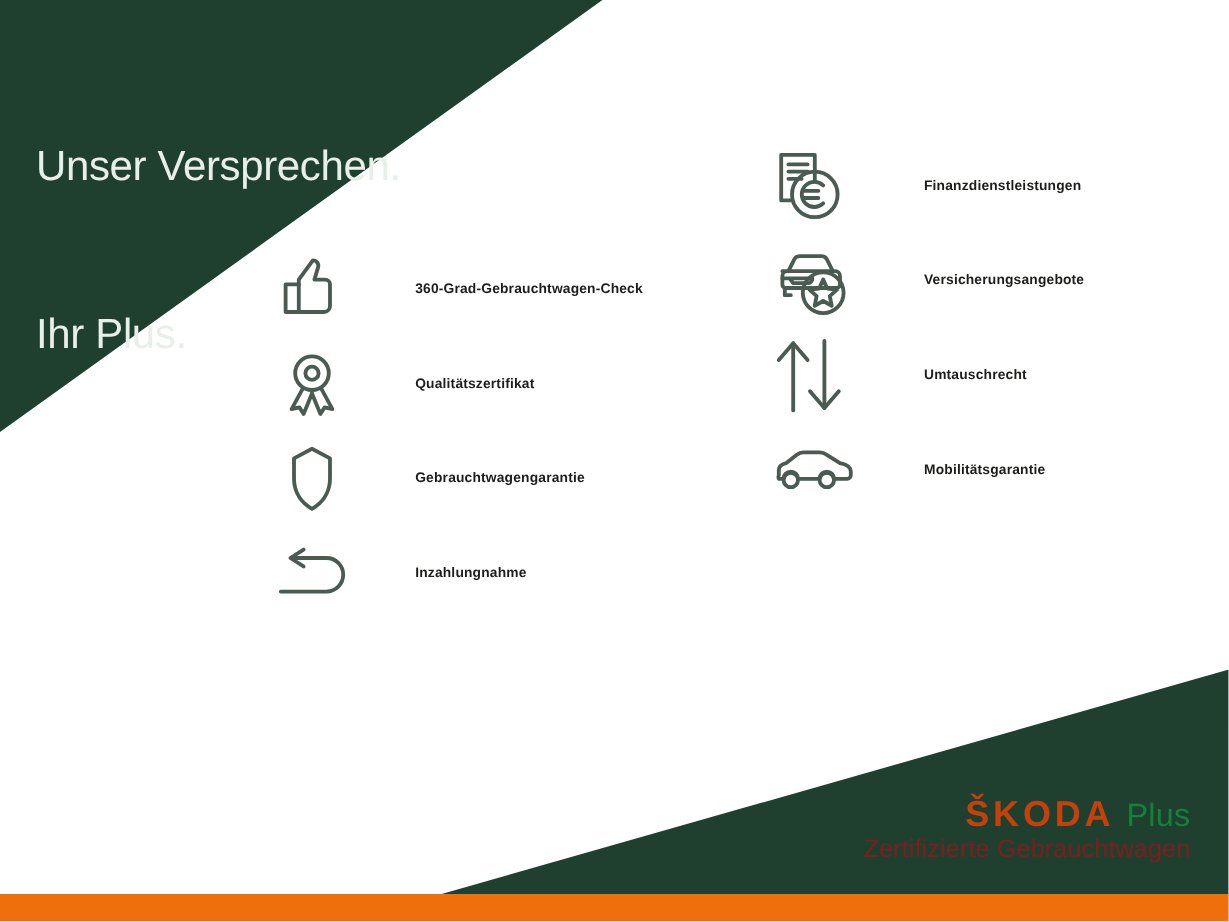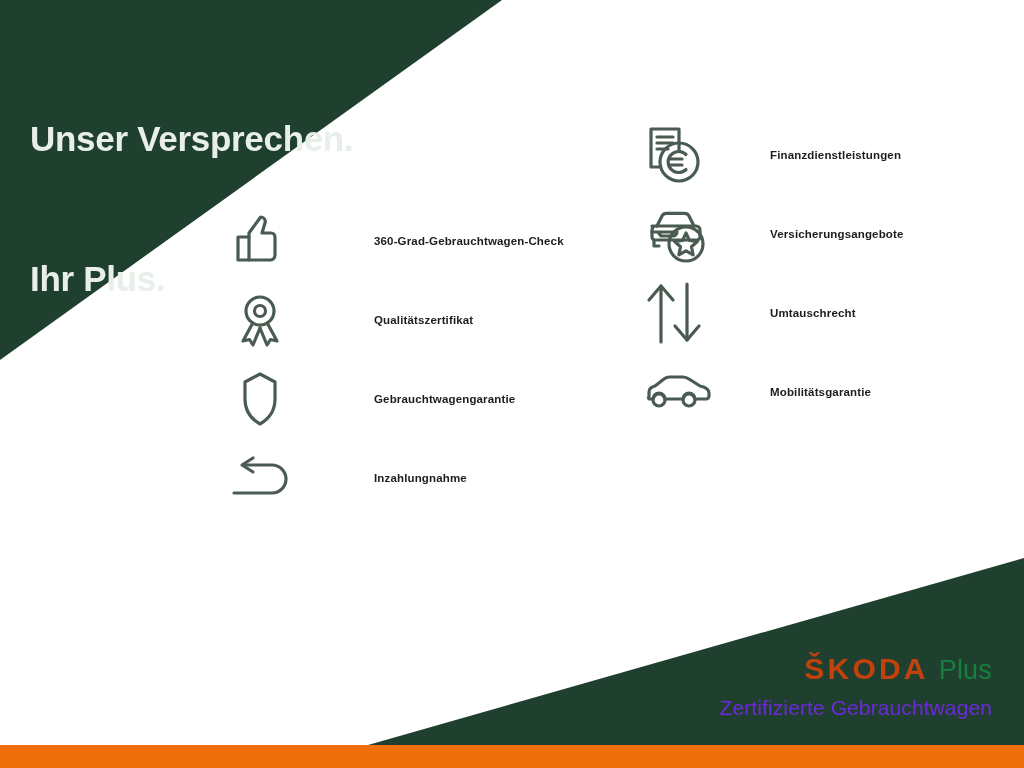--- a/index.html
+++ b/index.html
@@ -46,21 +46,21 @@
     z-index: 3;
   }
 
   
   .headline {
     position: absolute;
     left: 30px; top: 22px;
     z-index: 4;
     color: #e8efe9;
     font-size: 35px;
-    font-weight: 700;
+    font-weight: 400;
     line-height: 1.34;
     letter-spacing: -0.3px;
     white-space: pre;
   }
   .headline-line { display: block; }
 
   
   .col {
     position: absolute;
     z-index: 4;
@@ -96,21 +96,21 @@
     fill: none;
   }
   .feature-label {
     color: #1d1d1b;
     font-size: 11.5px;
     font-weight: bold;
     letter-spacing: 0.15px;
     white-space: nowrap;
     padding-left: 20px;
   }
-  .col-left  .feature-label { margin-left: 52px; }
+  .col-left  .feature-label { margin-left: 24px; }
   .col-right .feature-label { margin-left: 34px; }
 
   
   .logo {
     position: absolute;
     right: 32px;
     bottom: 48px;
     z-index: 4;
     text-align: right;
     color: #ffffff;
@@ -128,25 +128,25 @@
     color: #c2410c;
   }
   .logo-plus {
     font-size: 27px;
     font-weight: 400;
     margin-left: 10px;
     letter-spacing: 0.2px;
     color: #15803d;
   }
   .logo-sub {
-    margin-top: 12px;
+    margin-top: 2px;
     font-size: 21px;
     font-weight: 400;
     letter-spacing: 0.1px;
-    color: #6d28d9;
+    color: #7f1d1d;
   }
 </style>
 </head>
 <body>
 
 <div id="canvas">
 
   <div class="shape-green-top"></div>
   <div class="shape-green-bottom"></div>
   <div class="shape-orange-bar"></div>

